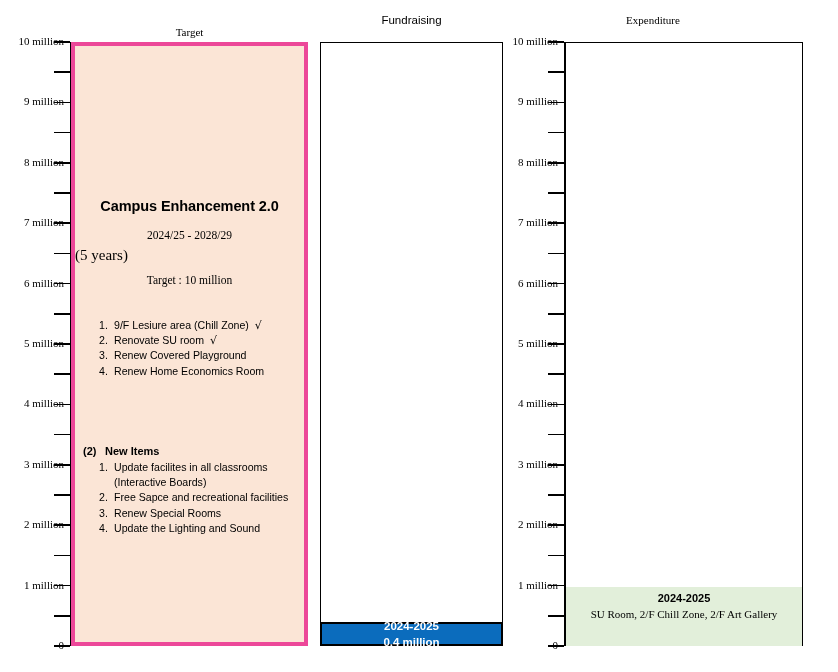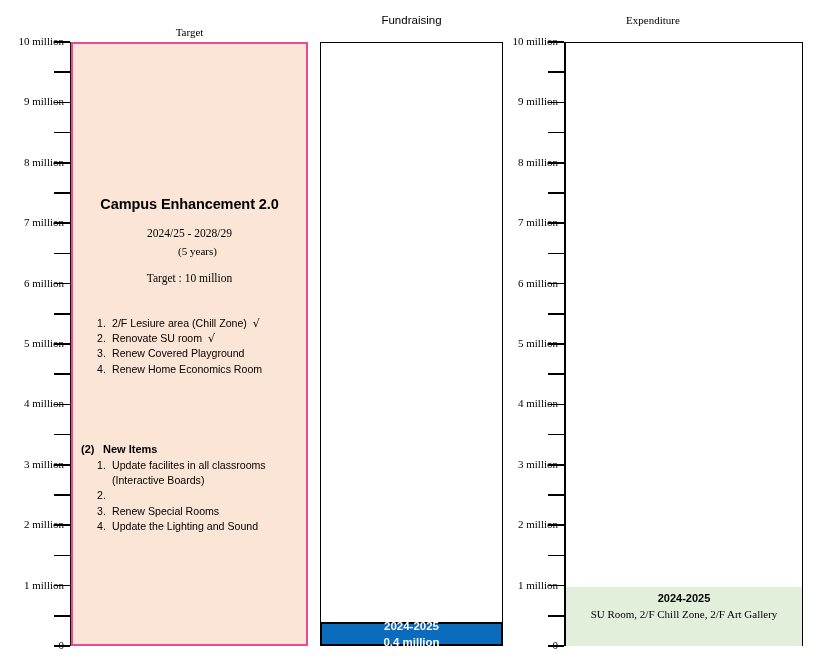--- a/index.html
+++ b/index.html
@@ -68,21 +68,21 @@
   .panel {
     position: absolute;
     box-sizing: border-box;
   }
   #panel-target {
     left: 71px;
     top: 42px;
     width: 237px;
     height: 604px;
     background: #FBE5D6;
-    border: 2px solid #ec4899;
+    border: 4px solid #ec4899;
   }
   #panel-fundraising {
     left: 320px;
     top: 42px;
     width: 183px;
     height: 604px;
     background: #ffffff;
     border: 1.5px solid #000;
   }
   #panel-expenditure {
@@ -109,24 +109,24 @@
     position: absolute;
     left: 0; right: 0;
     top: 183px;
     text-align: center;
     font-size: 11.5px;
     font-family: "Liberation Serif", serif;
     color: #000;
   }
   #target-duration {
     position: absolute;
-    left: 16px; right: 0;
+    left: 0; right: 0;
     top: 201px;
-    text-align: center;
-    font-size: 11px;
+    text-align: left;
+    font-size: 15px;
     font-family: "Liberation Serif", serif;
     color: #000;
   }
   #target-amount {
     position: absolute;
     left: 0; right: 0;
     top: 228px;
     text-align: center;
     font-size: 11.5px;
     font-family: "Liberation Serif", serif;
@@ -322,21 +322,21 @@
 
     <div id="target-heading">Campus Enhancement 2.0</div>
     <div id="target-period">2024/25 - 2028/29</div>
     <div id="target-duration">(5 years)</div>
     <div id="target-amount">Target : 10 million</div>
 
     <div class="section" id="section-1">
       <ul class="item-list" id="list-1">
           <li class="item">
             <span class="idx">1.</span>
-            <span class="txt">2/F Lesiure area (Chill Zone)</span>
+            <span class="txt">9/F Lesiure area (Chill Zone)</span>
             <span class="check">√</span>
           </li>
           <li class="item">
             <span class="idx">2.</span>
             <span class="txt">Renovate SU room</span>
             <span class="check">√</span>
           </li>
           <li class="item">
             <span class="idx">3.</span>
             <span class="txt">Renew Covered Playground</span>
@@ -353,20 +353,21 @@
         <span class="num">(2)</span><span>New Items</span>
       </div>
       <ul class="item-list" id="list-2">
           <li class="item">
             <span class="idx">1.</span>
             <span class="txt">Update facilites in all classrooms</span>
           </li>
           <li class="item-cont">(Interactive Boards)</li>
           <li class="item">
             <span class="idx">2.</span>
+            <span class="txt">Free Sapce and recreational facilities</span>
           </li>
           <li class="item">
             <span class="idx">3.</span>
             <span class="txt">Renew Special Rooms</span>
           </li>
           <li class="item">
             <span class="idx">4.</span>
             <span class="txt">Update the Lighting and Sound</span>
           </li>
         </ul>

